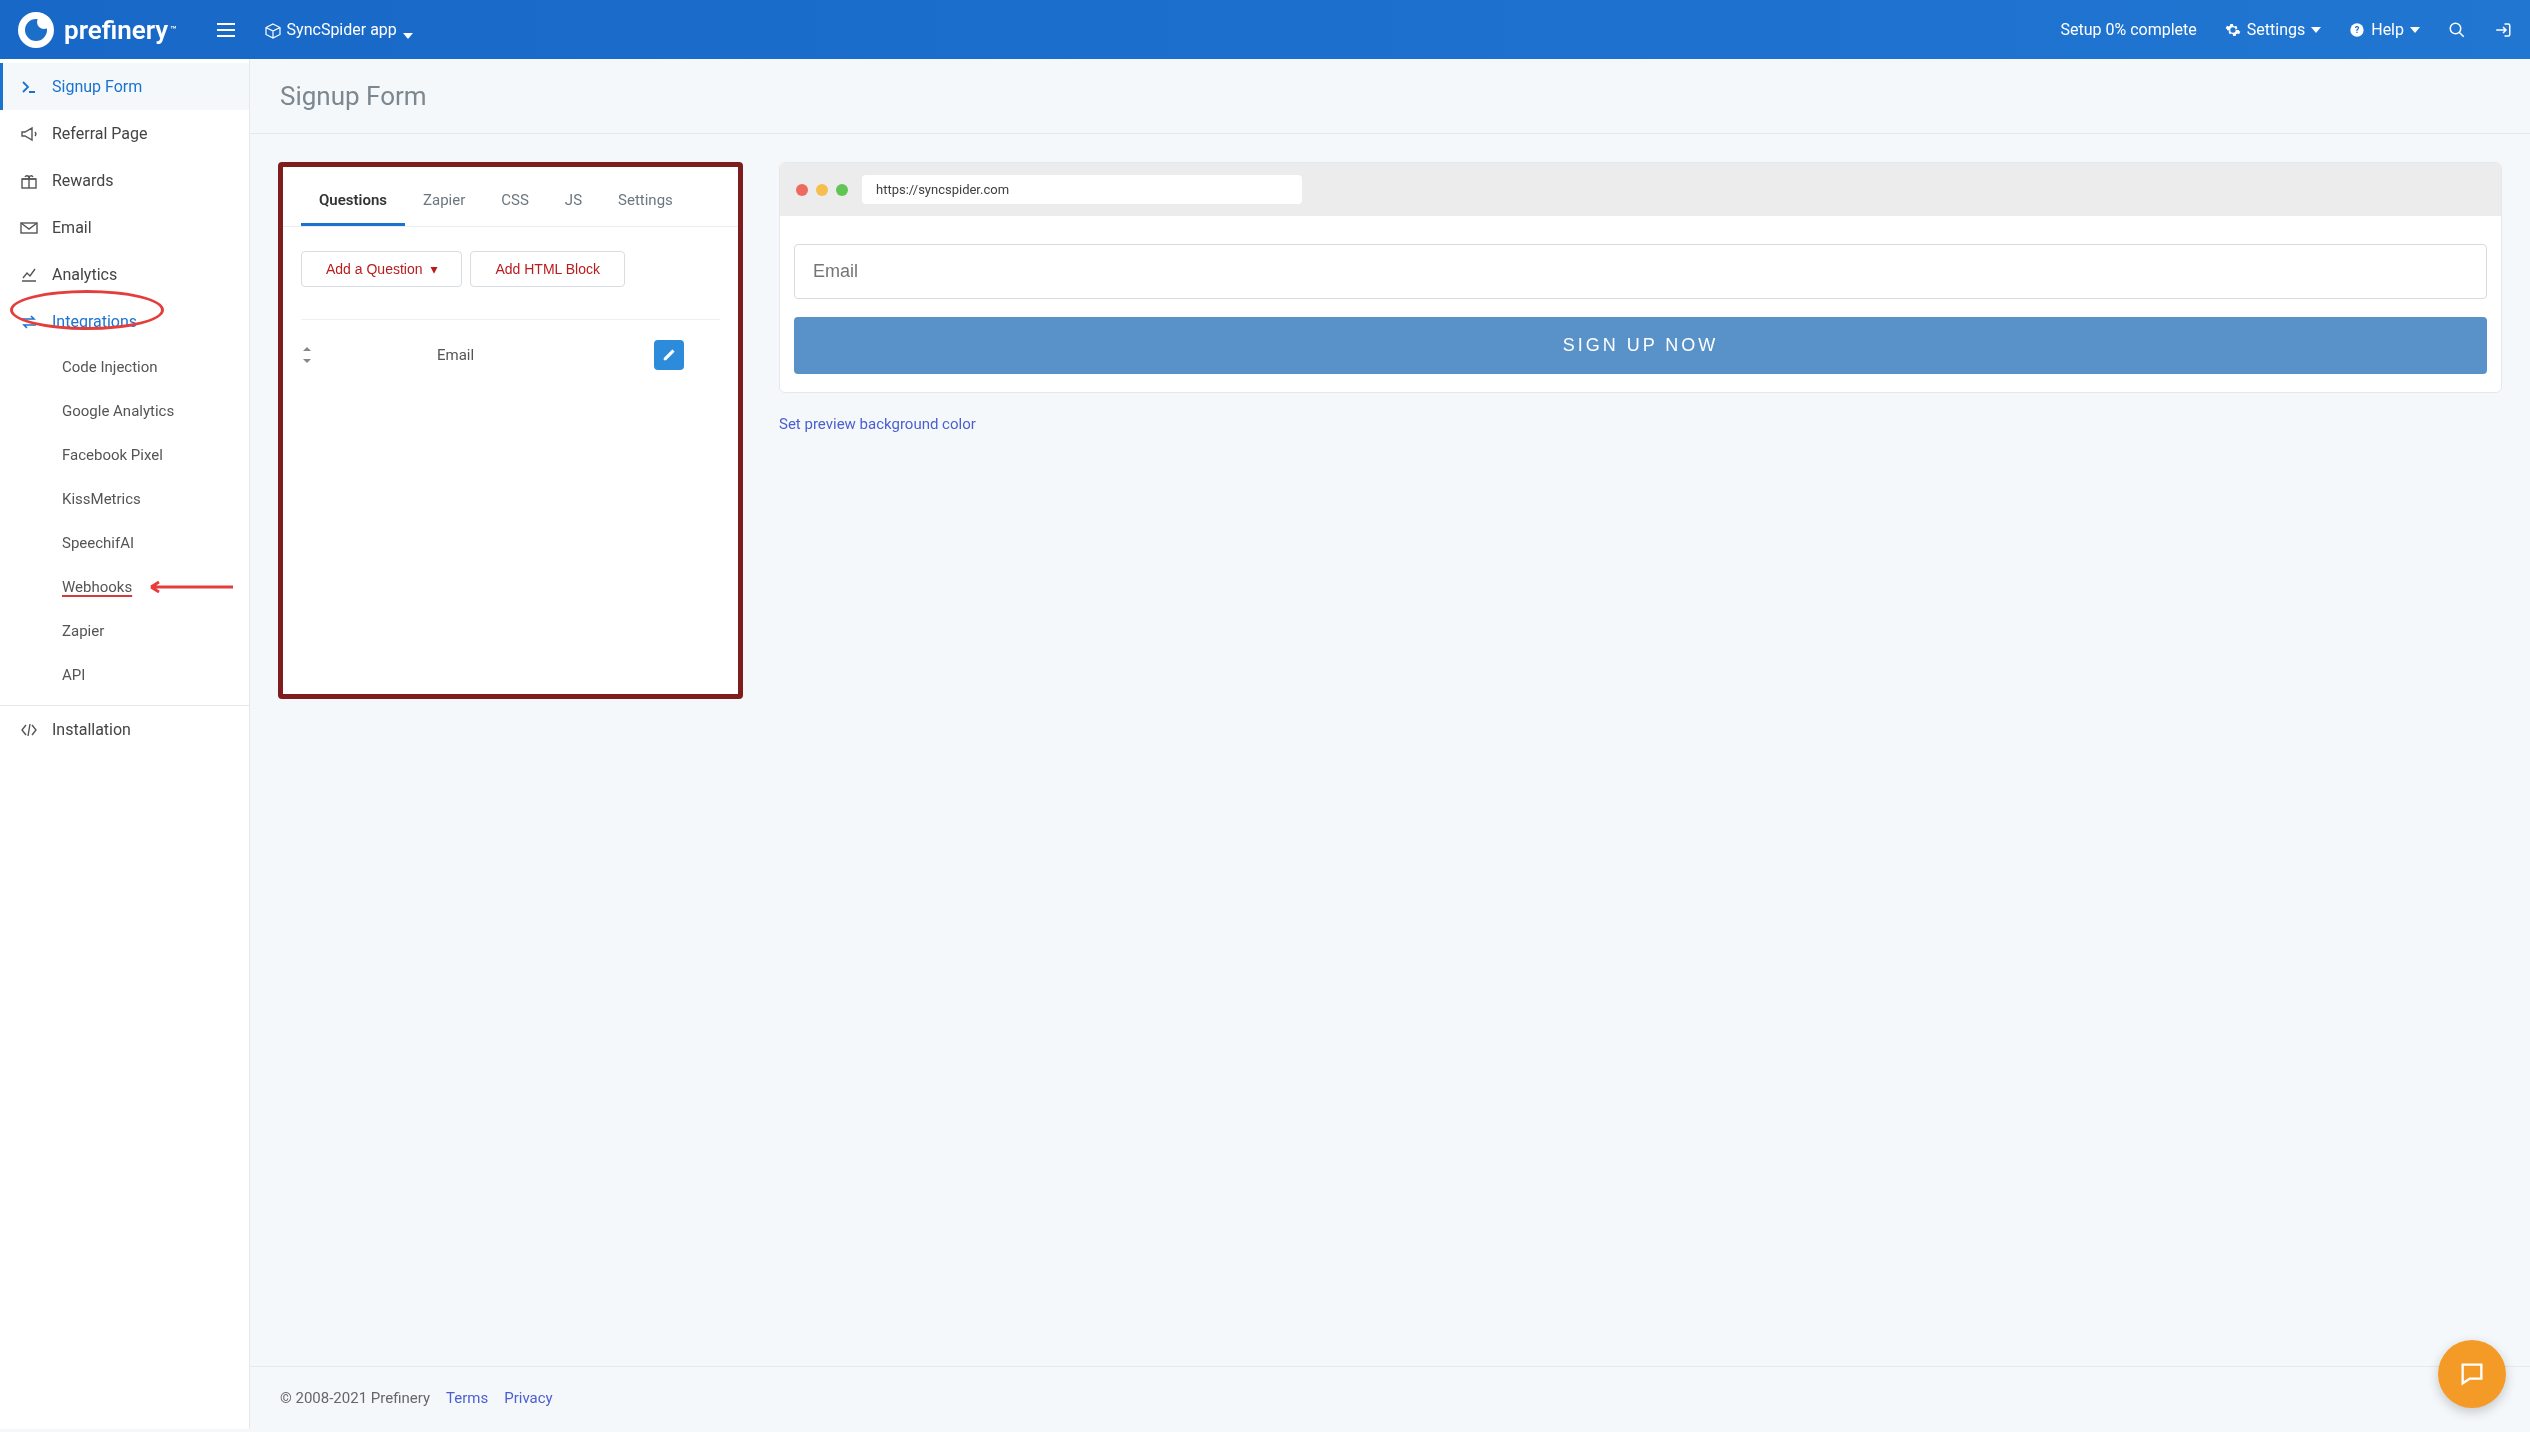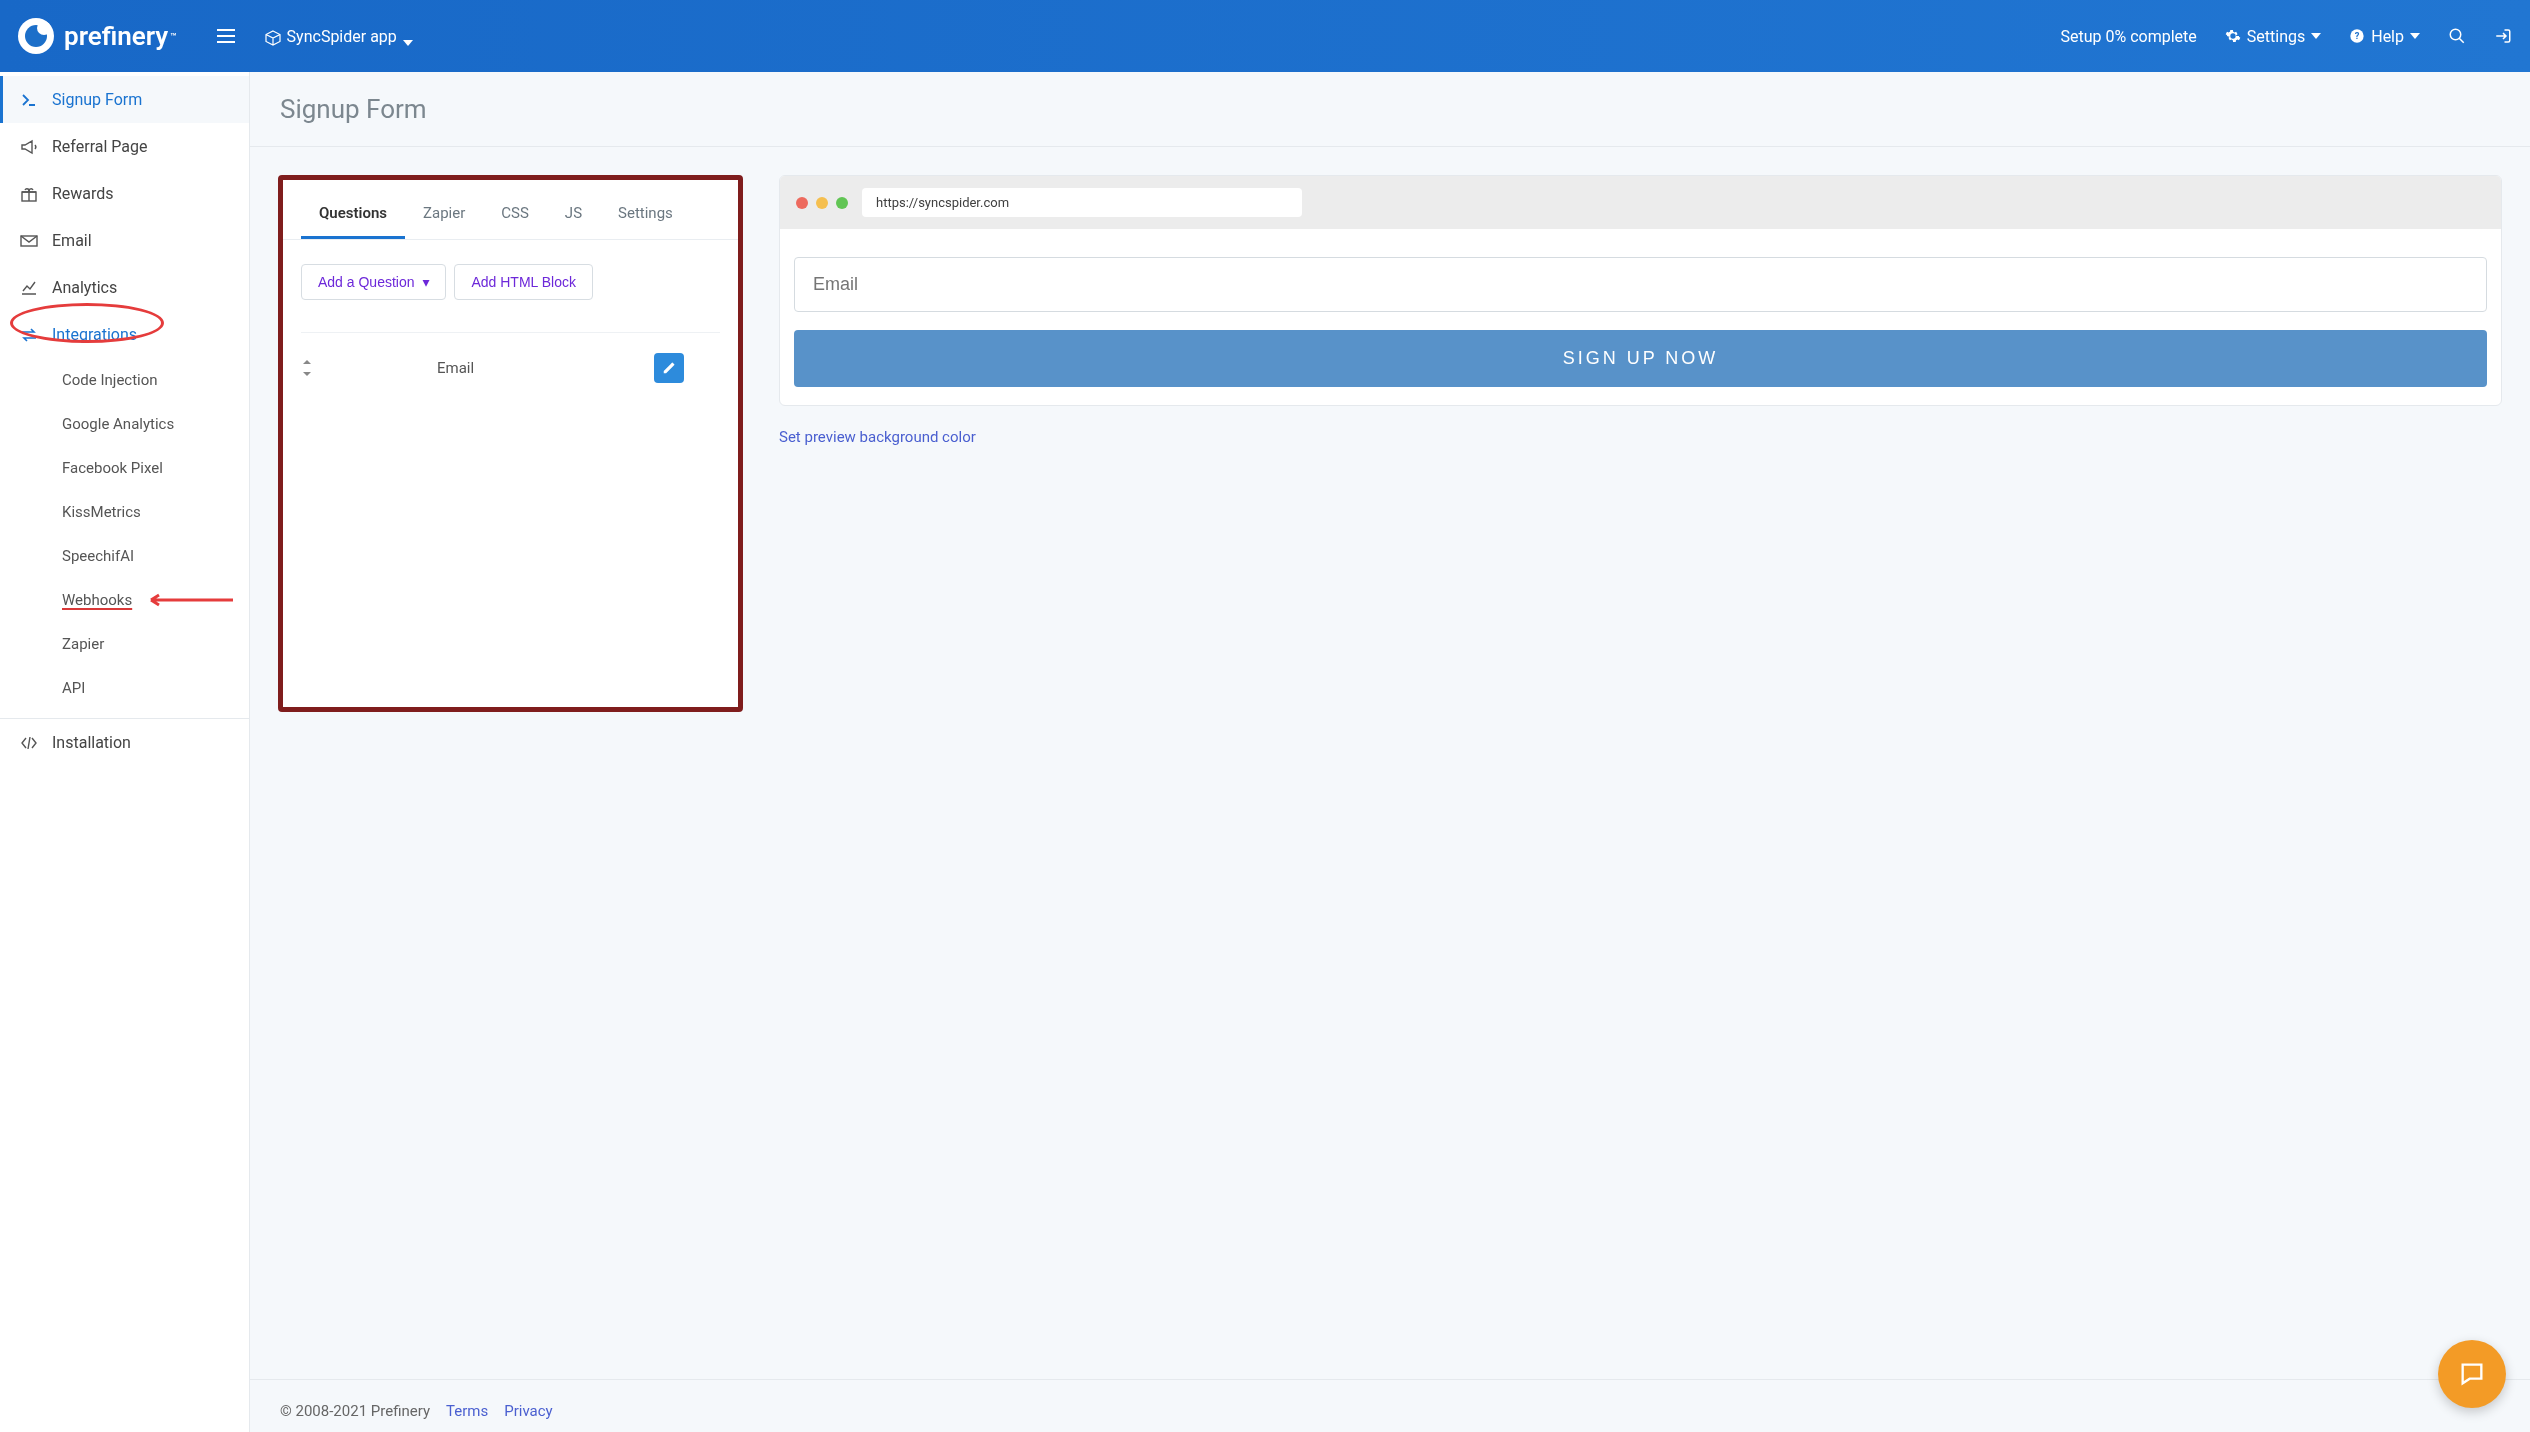--- a/index.html
+++ b/index.html
@@ -1,17 +1,17 @@
 <!DOCTYPE html>
 <html><head>
 <meta charset="utf-8">
 <style>
 * { margin: 0; padding: 0; box-sizing: border-box; }
 body { font-family: -apple-system, BlinkMacSystemFont, "Segoe UI", Roboto, Helvetica, Arial, sans-serif; background: #f5f8fb; color: #333; }
-.topbar { background: linear-gradient(to right, #1868c7, #2176d2); height: 72px; display: flex; align-items: center; padding: 0 18px; color: #fff; }
+.topbar { background: linear-gradient(to right, #1868c7, #2176d2); height: 59px; display: flex; align-items: center; padding: 0 18px; color: #fff; }
 .logo { display: flex; align-items: center; font-size: 26px; font-weight: 600; margin-right: 10px; }
 .logo-mark { width: 36px; height: 36px; background: #fff; border-radius: 50%; margin-right: 10px; position: relative; overflow: hidden; }
 .logo-mark::before { content: ""; position: absolute; width: 22px; height: 22px; background: #1c6fc9; border-radius: 50%; top: 7px; left: 7px; }
 .logo-mark::after { content: ""; position: absolute; width: 14px; height: 14px; background: #fff; border-radius: 50%; top: 3px; right: 3px; }
 .logo-tm { font-size: 10px; vertical-align: top; margin-left: 2px; }
 .hamburger { margin-left: 30px; cursor: pointer; }
 .project-picker { margin-left: 30px; display: flex; align-items: flex-end; gap: 6px; cursor: pointer; font-size: 16px; }
 .spacer { flex: 1; }
 .top-right { display: flex; align-items: center; gap: 28px; font-size: 16px; }
 .top-right .item { display: flex; align-items: center; gap: 6px; cursor: pointer; }
@@ -26,21 +26,21 @@
 .main { flex: 1; display: flex; flex-direction: column; }
 .page-header { padding: 22px 30px; border-bottom: 1px solid #e5e9ed; background: #f5f8fb; }
 .page-header h1 { font-size: 26px; font-weight: 400; color: #7c878f; }
 .content { flex: 1; padding: 28px; display: flex; gap: 36px; align-items: flex-start; }
 .panel-left { width: 465px; background: #fff; border: 5px solid #7f1d1d; border-radius: 4px; }
 .tabs { display: flex; border-bottom: 1px solid #e9edf1; padding: 0 18px; padding-top: 14px; gap: 0; }
 .tab { padding: 10px 18px 14px; font-size: 15px; color: #6b7780; cursor: pointer; }
 .tab.active { color: #333; font-weight: 600; border-bottom: 3px solid #1a73d0; }
 .tab-body { padding: 24px 18px; }
 .btn-row { display: flex; gap: 8px; }
-.btn { border: 1px solid #d7dde2; background: #fff; padding: 9px 16px; border-radius: 4px; font-size: 14px; color: #6d28d9; cursor: pointer; }
+.btn { border: 1px solid #d7dde2; background: #fff; padding: 9px 24px; border-radius: 4px; font-size: 14px; color: #b91c1c; cursor: pointer; }
 .q-row { margin-top: 32px; border-top: 1px solid #eef1f4; padding-top: 20px; display: flex; align-items: center; gap: 18px; }
 .sort-handle { width: 18px; color: #888; }
 .q-label { flex: 1; padding-left: 100px; color: #555; font-size: 15px; }
 .edit-btn { width: 30px; height: 30px; background: #2d8bdc; border-radius: 4px; color: #fff; display: flex; align-items: center; justify-content: center; cursor: pointer; margin-right: 36px; }
 .panel-right { flex: 1; }
 .browser-mock { border: 1px solid #e5e9ed; border-radius: 6px; overflow: hidden; background: #fff; }
 .browser-bar { background: #ececec; padding: 12px 16px; display: flex; align-items: center; gap: 14px; }
 .traffic { display: flex; gap: 8px; }
 .traffic span { width: 12px; height: 12px; border-radius: 50%; display: block; }
 .tr-red { background: #ed6a5e; }

